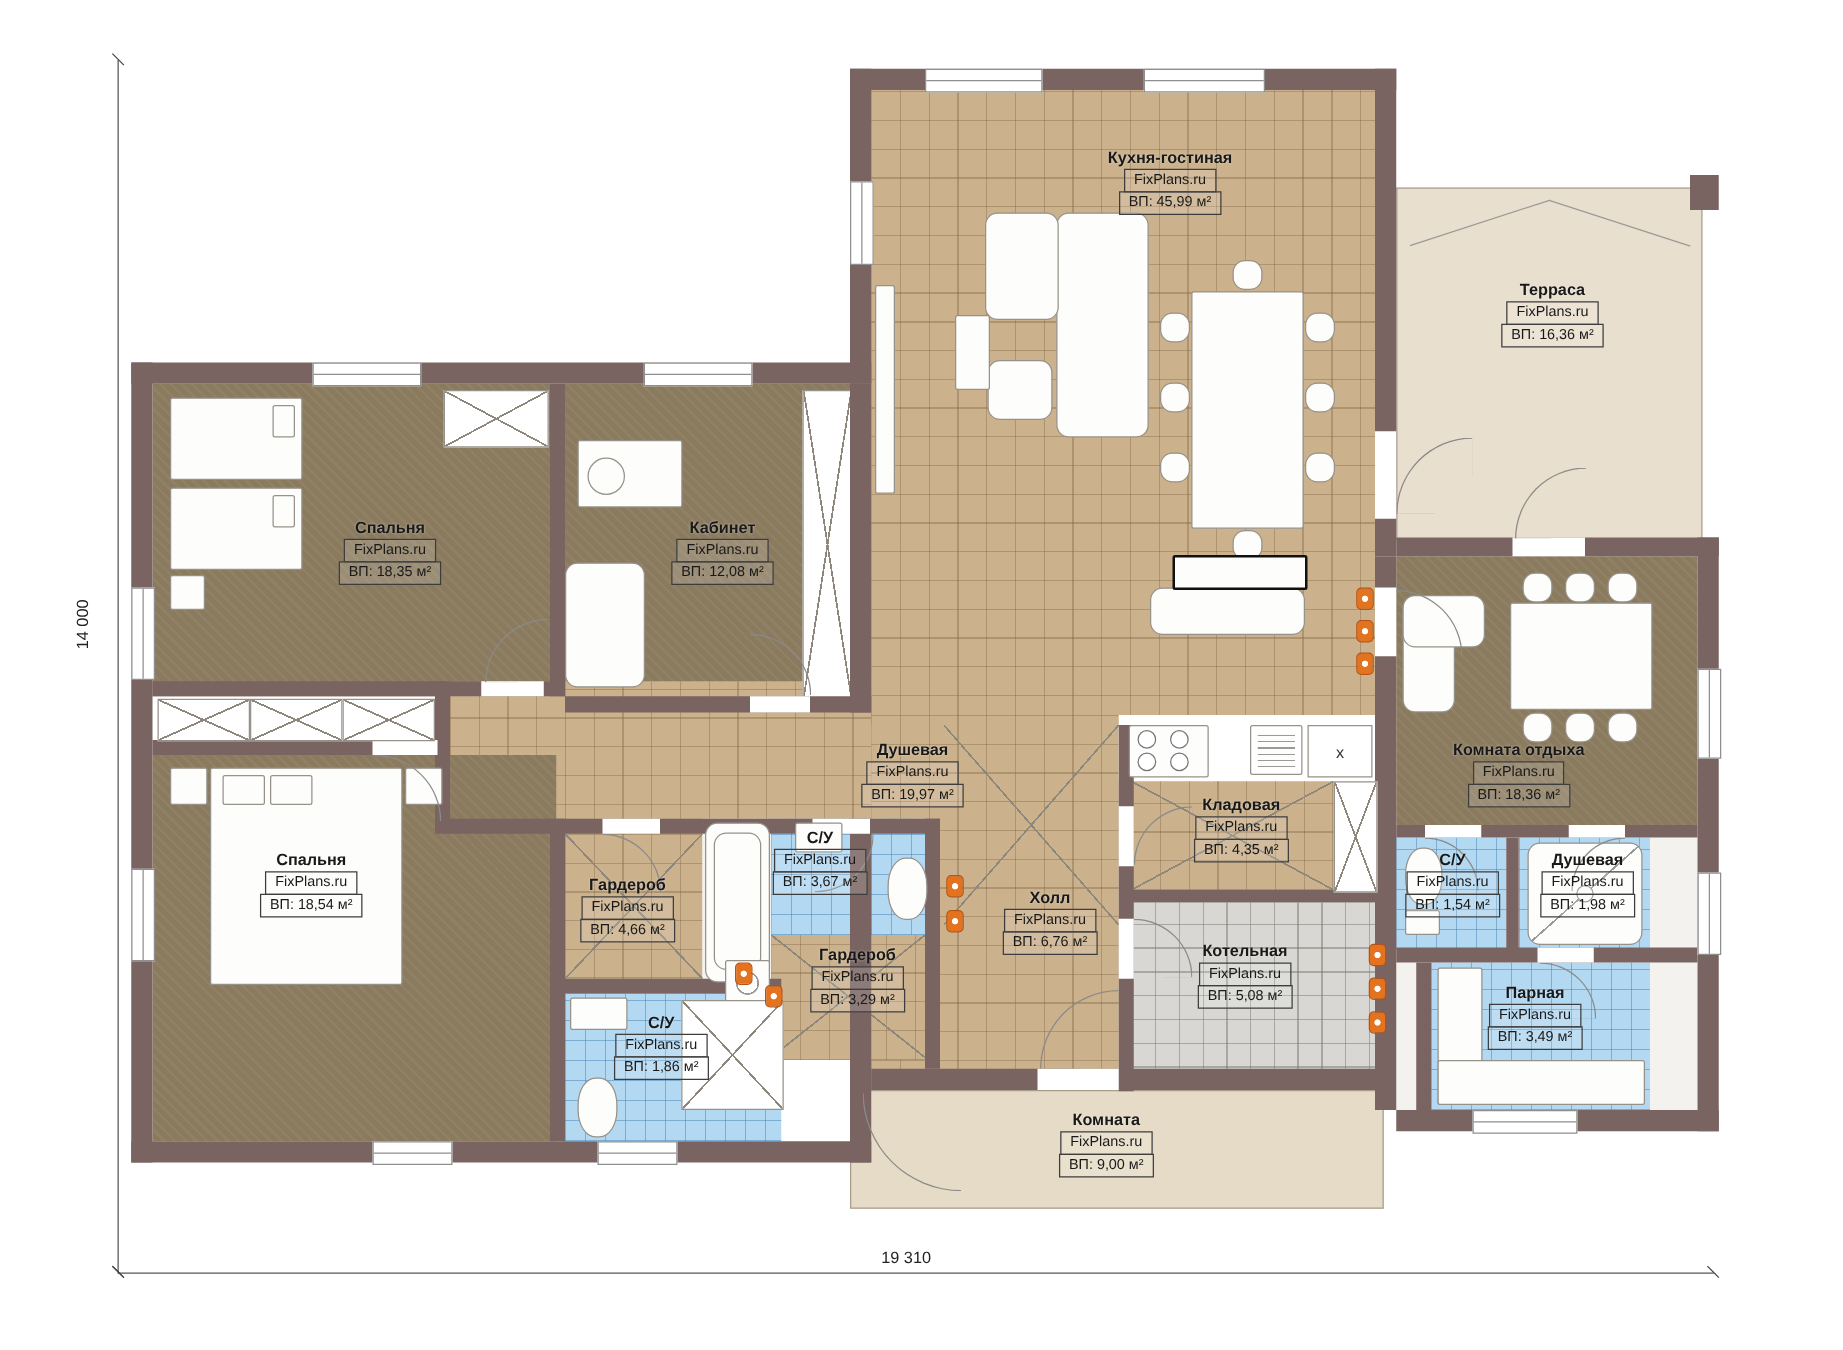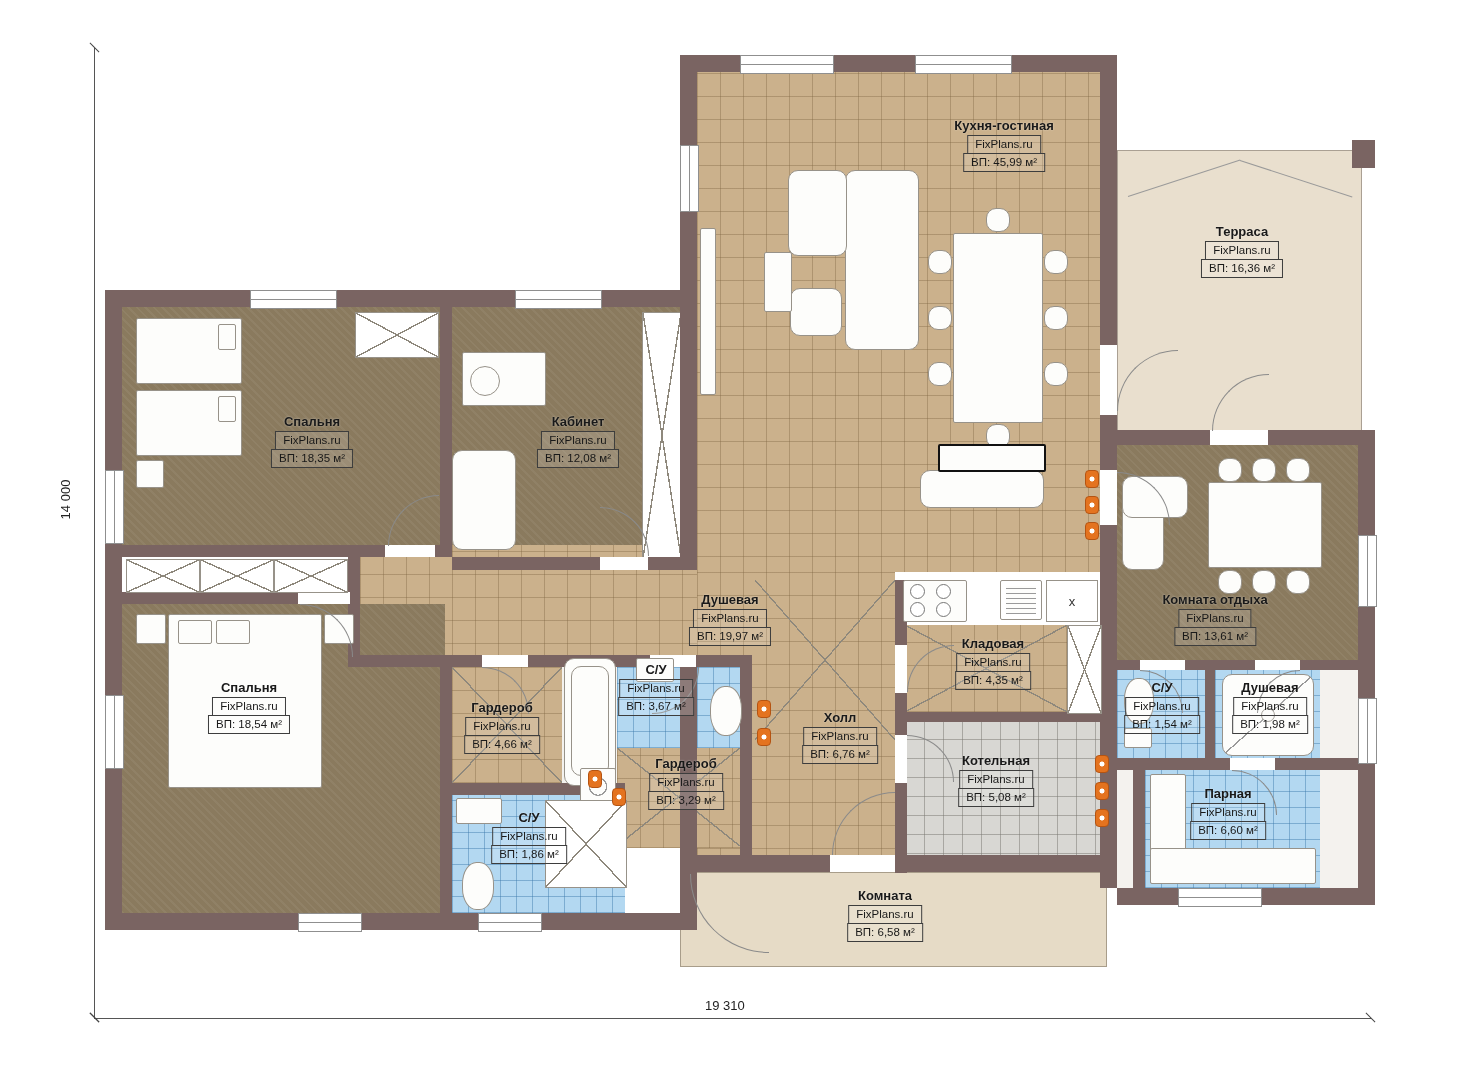--- a/index.html
+++ b/index.html
@@ -248,21 +248,21 @@
   <div class="rad" style="left:1085px;top:496px;"></div>
   <div class="rad" style="left:1085px;top:522px;"></div>
   <div class="rad" style="left:1095px;top:755px;"></div>
   <div class="rad" style="left:1095px;top:782px;"></div>
   <div class="rad" style="left:1095px;top:809px;"></div>
   <div class="rad" style="left:588px;top:770px;"></div>
   <div class="rad" style="left:612px;top:788px;"></div>
   <div class="rad" style="left:757px;top:700px;"></div>
   <div class="rad" style="left:757px;top:728px;"></div>
 
-  <div class="room-label" style="left:1004px;top:118px;">
+  <div class="room-label" style="left:936px;top:118px;">
     <div class="rl-name">Кухня-гостиная</div>
     <div class="rl-box">FixPlans.ru</div>
     <div class="rl-box">ВП: 45,99 м²</div>
   </div>
   <div class="room-label" style="left:1242px;top:224px;">
     <div class="rl-name">Терраса</div>
     <div class="rl-box">FixPlans.ru</div>
     <div class="rl-box">ВП: 16,36 м²</div>
   </div>
   <div class="room-label" style="left:312px;top:414px;">
@@ -316,41 +316,41 @@
     <div class="rl-box">ВП: 4,35 м²</div>
   </div>
   <div class="room-label" style="left:996px;top:753px;">
     <div class="rl-name">Котельная</div>
     <div class="rl-box">FixPlans.ru</div>
     <div class="rl-box">ВП: 5,08 м²</div>
   </div>
   <div class="room-label" style="left:1215px;top:592px;">
     <div class="rl-name">Комната отдыха</div>
     <div class="rl-box">FixPlans.ru</div>
-    <div class="rl-box">ВП: 13,61 м²</div>
+    <div class="rl-box">ВП: 18,36 м²</div>
   </div>
   <div class="room-label" style="left:1162px;top:680px;">
     <div class="rl-name">С/У</div>
     <div class="rl-box">FixPlans.ru</div>
     <div class="rl-box">ВП: 1,54 м²</div>
   </div>
   <div class="room-label" style="left:1270px;top:680px;">
     <div class="rl-name">Душевая</div>
     <div class="rl-box">FixPlans.ru</div>
     <div class="rl-box">ВП: 1,98 м²</div>
   </div>
   <div class="room-label" style="left:1228px;top:786px;">
     <div class="rl-name">Парная</div>
     <div class="rl-box">FixPlans.ru</div>
-    <div class="rl-box">ВП: 6,60 м²</div>
+    <div class="rl-box">ВП: 3,49 м²</div>
   </div>
   <div class="room-label" style="left:885px;top:888px;">
     <div class="rl-name">Комната</div>
     <div class="rl-box">FixPlans.ru</div>
-    <div class="rl-box">ВП: 6,58 м²</div>
+    <div class="rl-box">ВП: 9,00 м²</div>
   </div>
 
   <div class="line" style="left:94px;top:48px;width:1px;height:970px;"></div>
   <div class="tick" style="left:88px;top:47px;"></div>
   <div class="tick" style="left:88px;top:1017px;"></div>
   <div class="dim-label" style="left:46px;top:492px;transform:rotate(-90deg);transform-origin:center;">14 000</div>
 
   <div class="line" style="left:94px;top:1018px;width:1277px;height:1px;"></div>
   <div class="tick" style="left:88px;top:1017px;"></div>
   <div class="tick" style="left:1364px;top:1017px;"></div>

